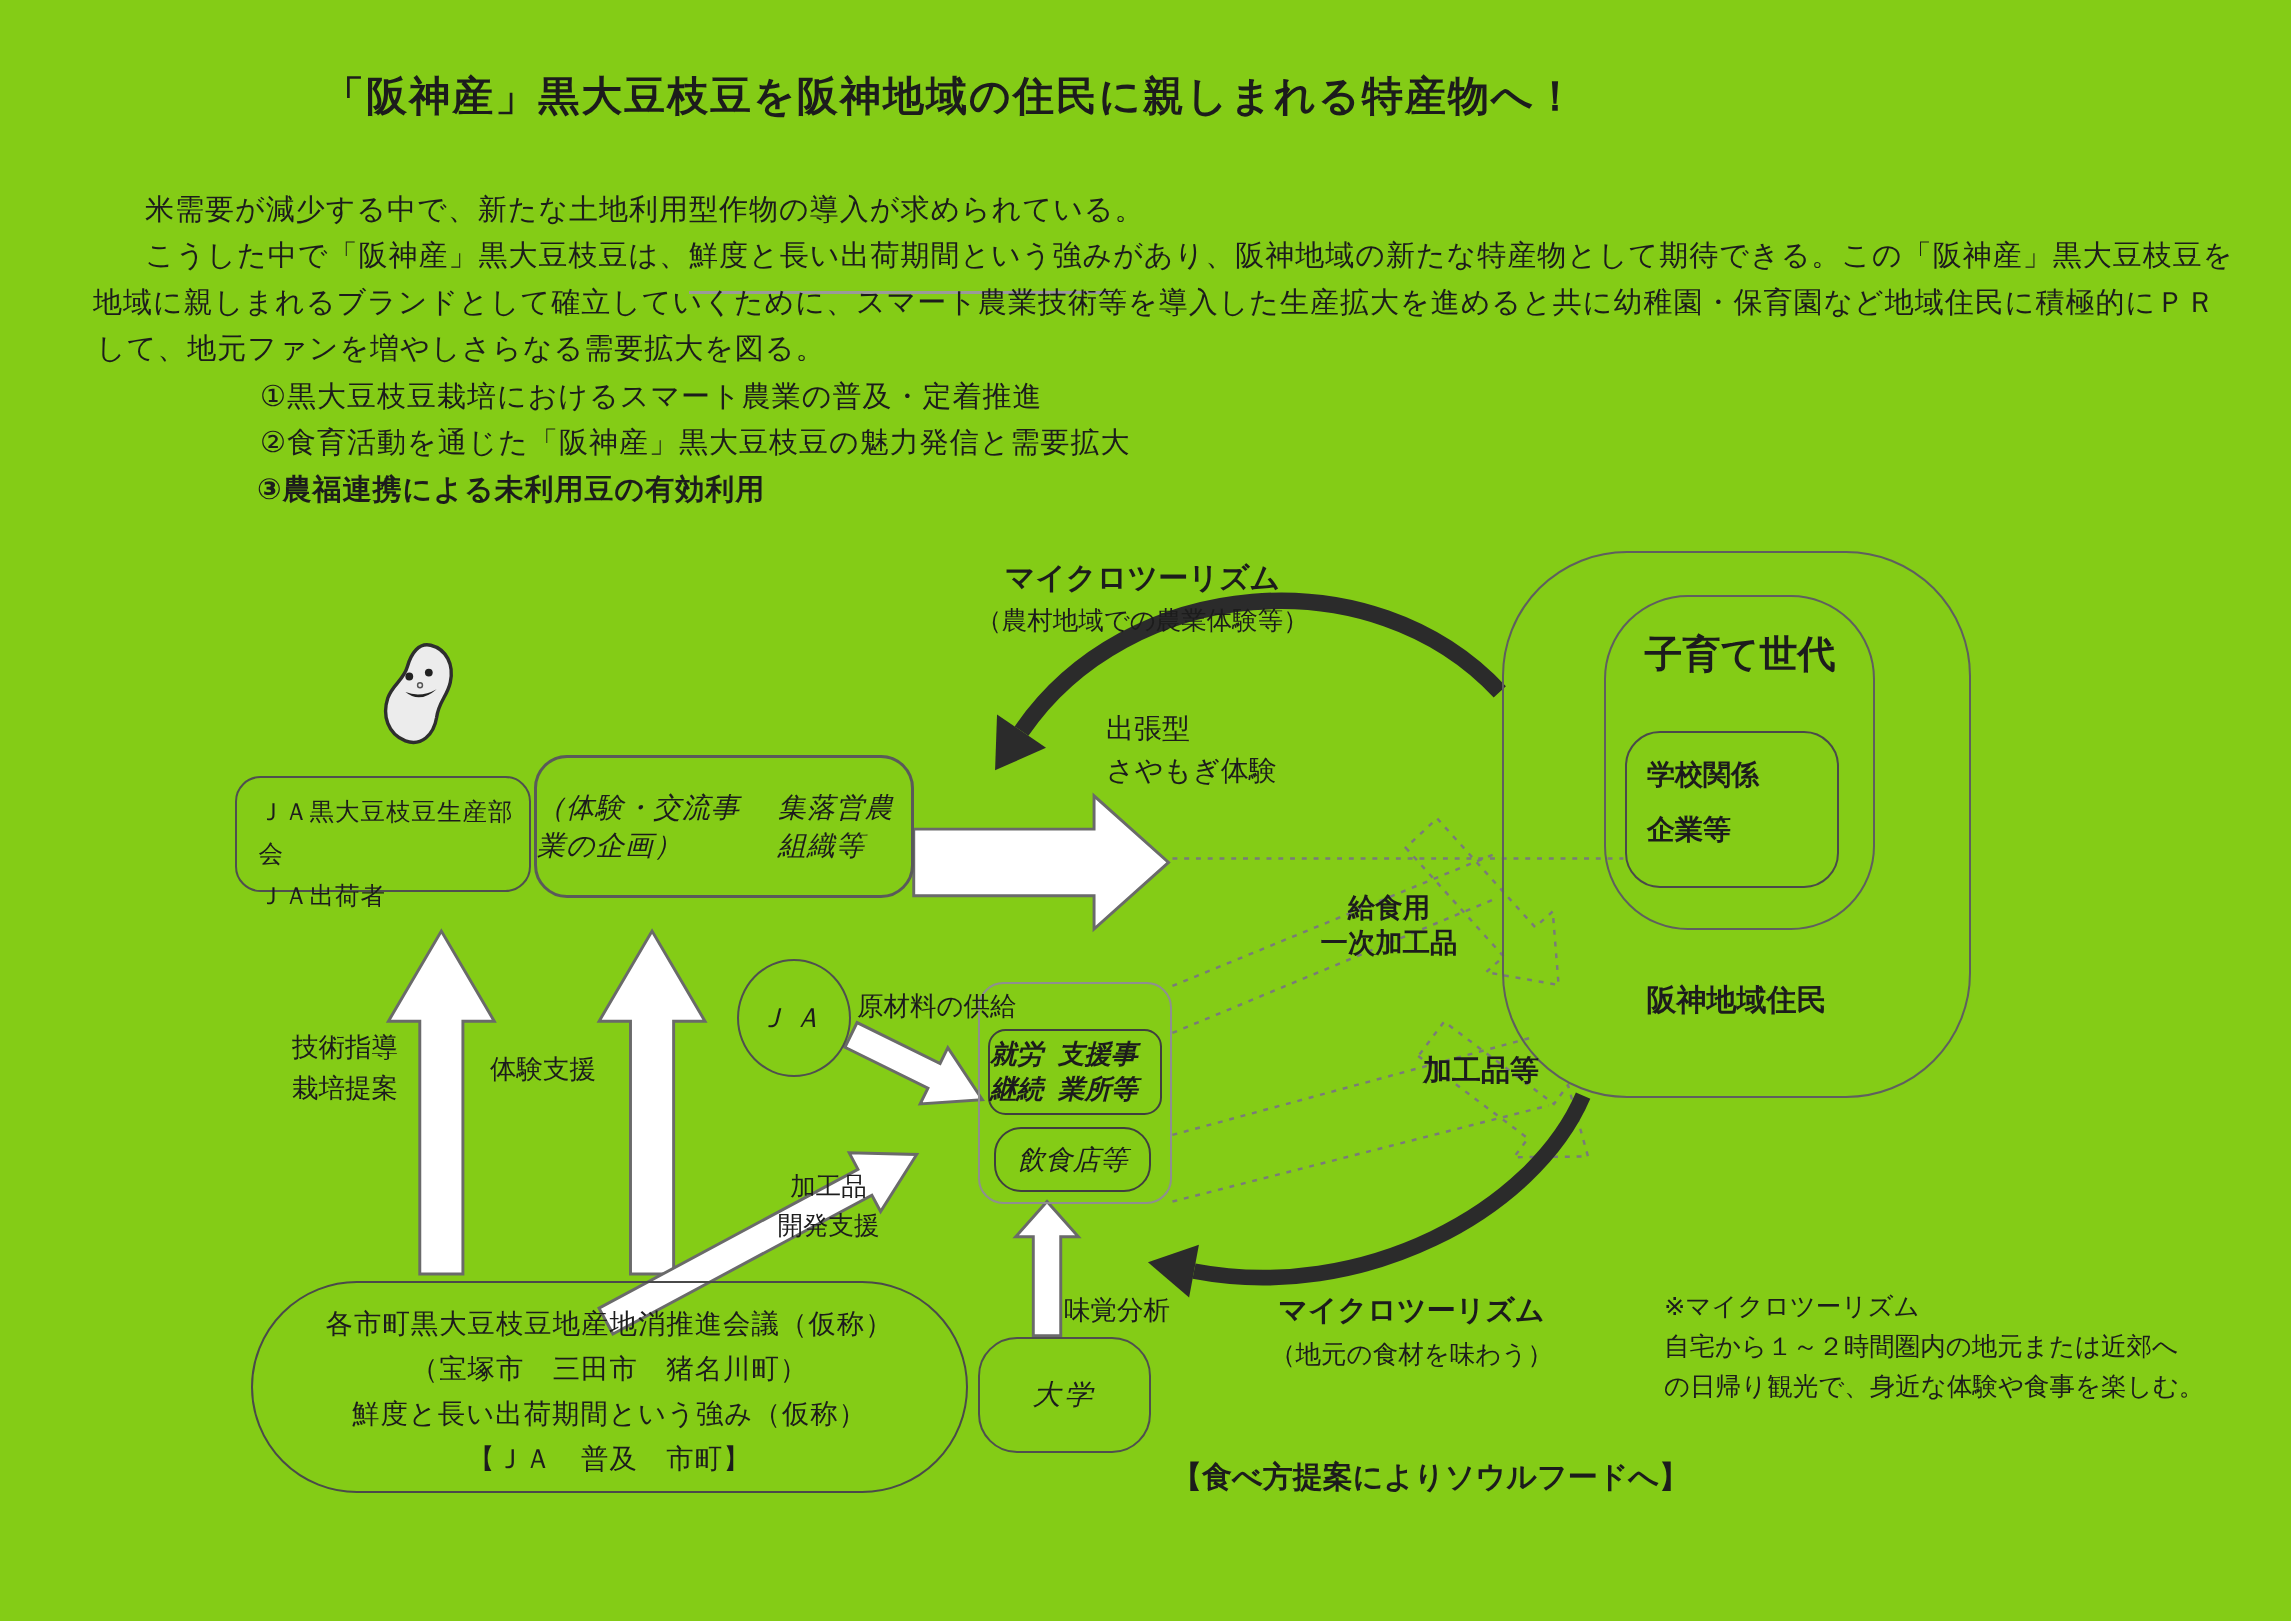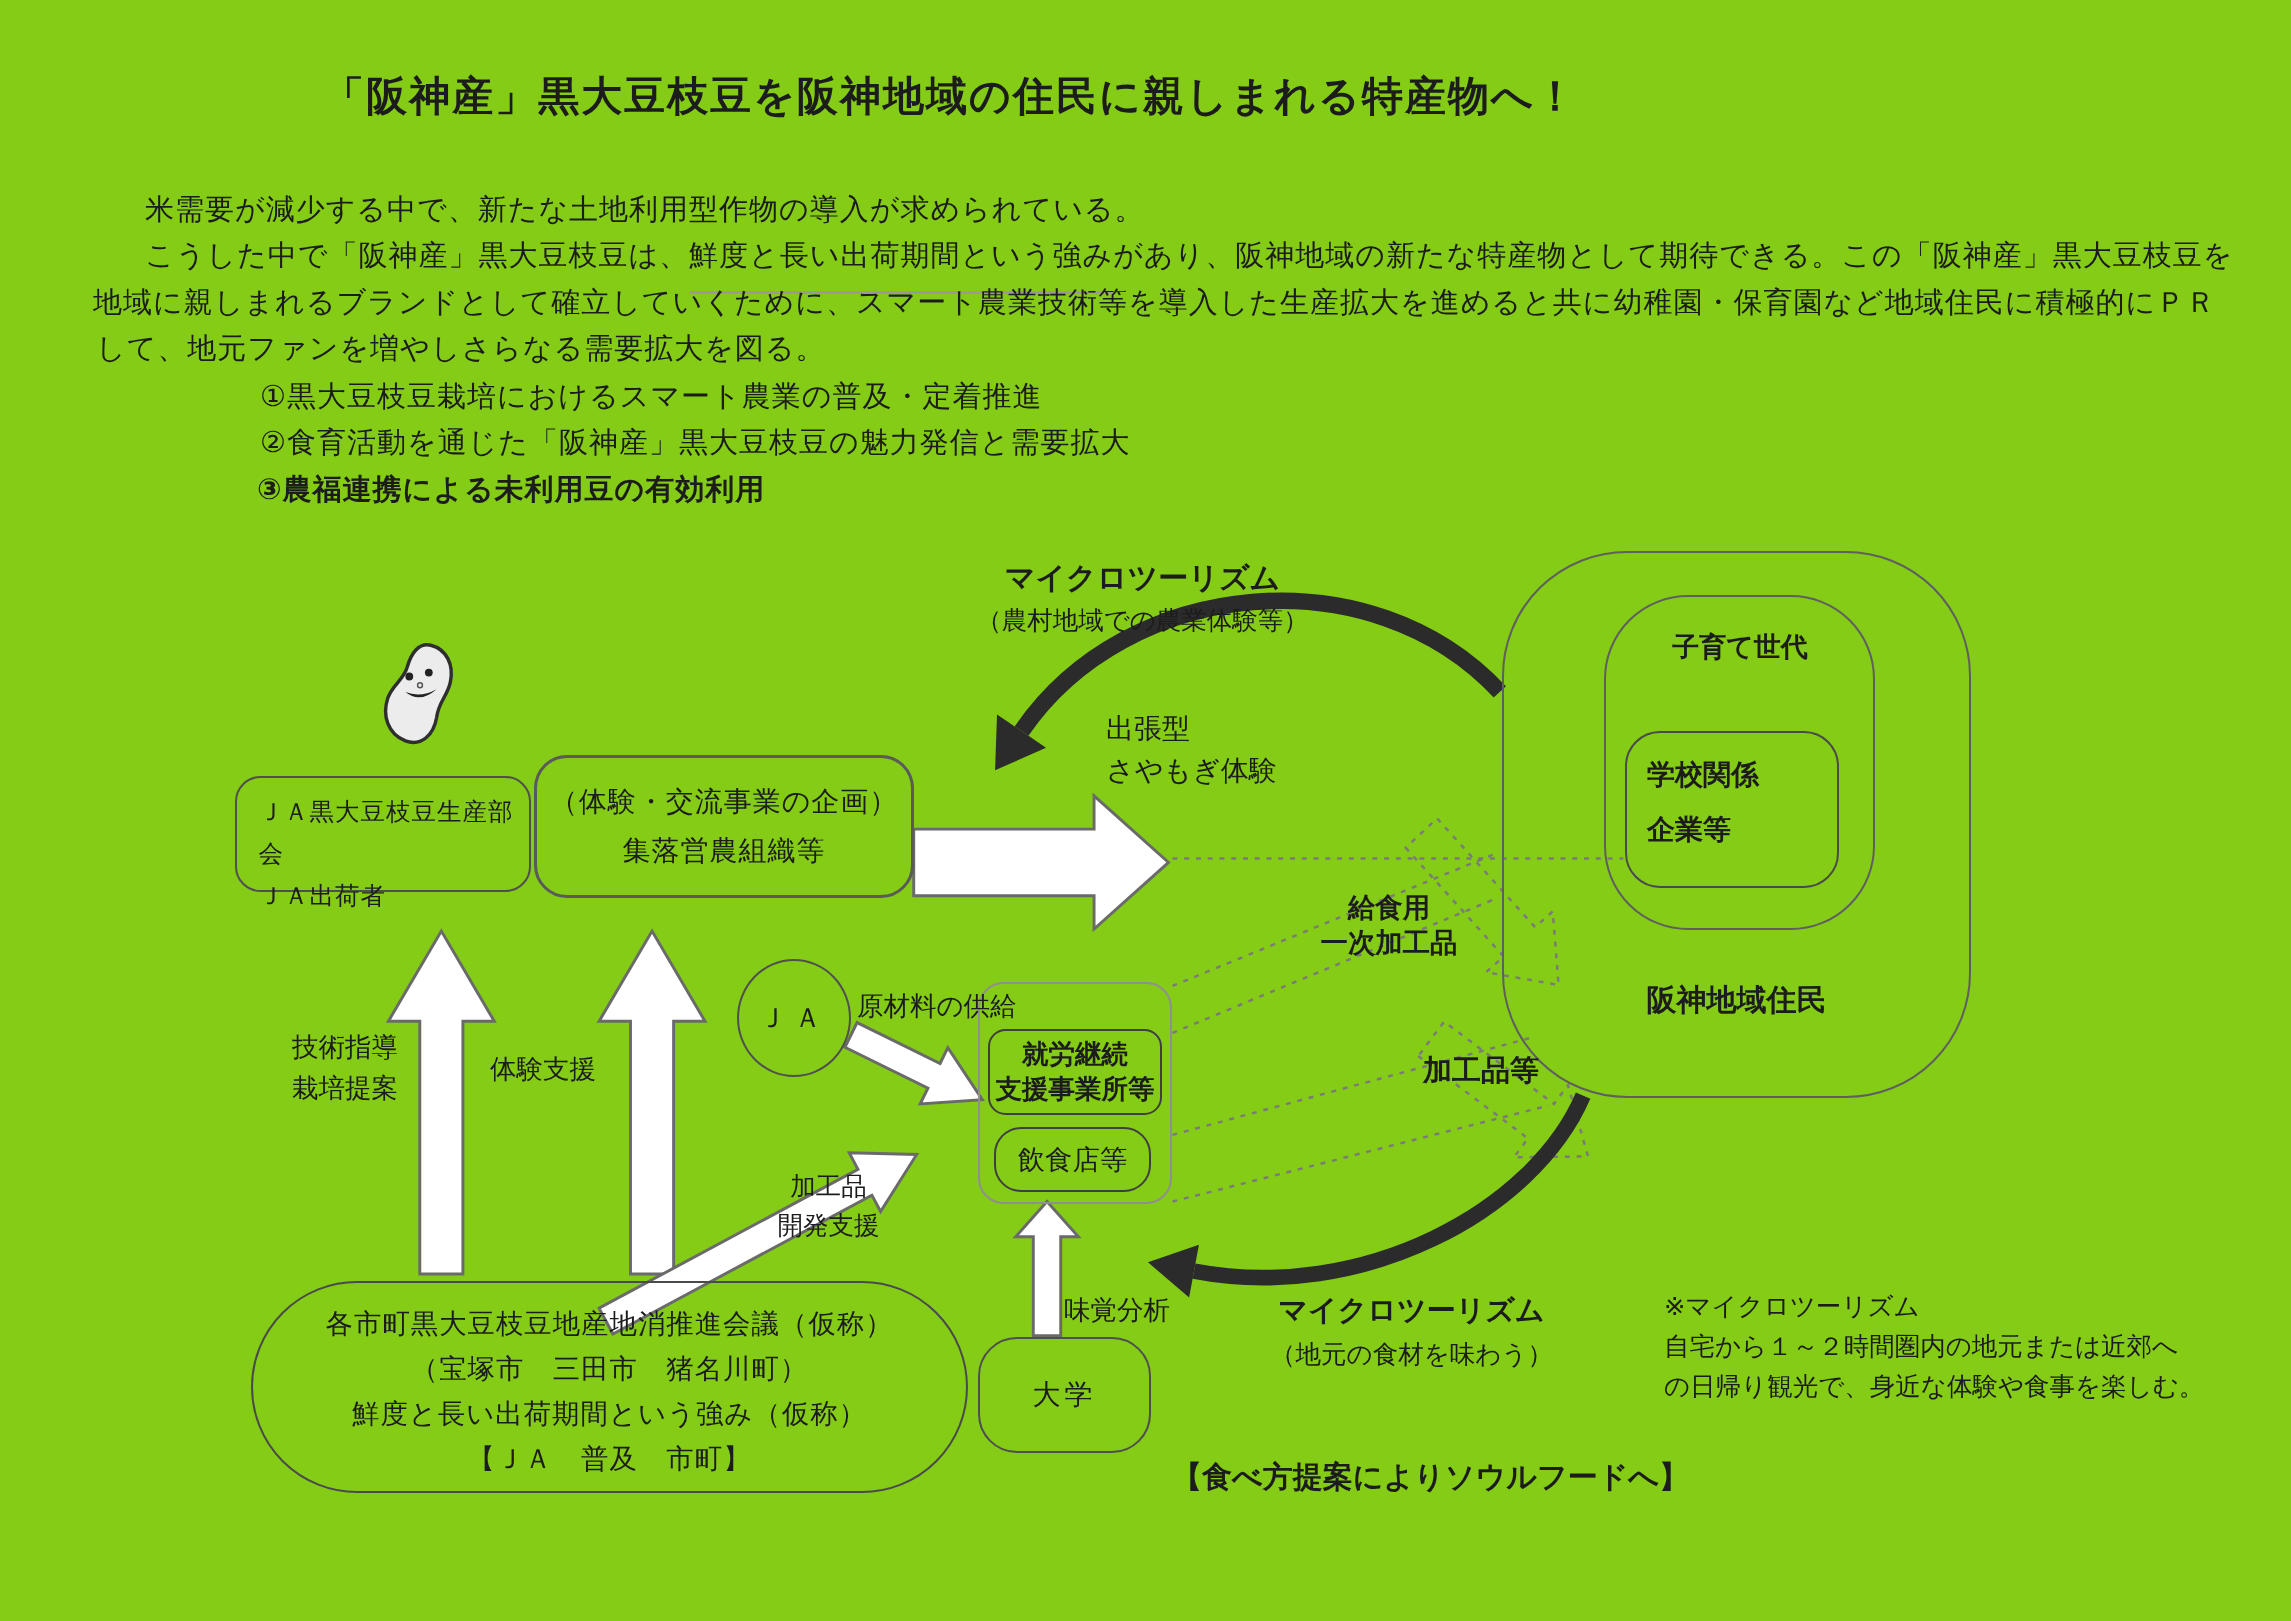--- a/index.html
+++ b/index.html
@@ -11,21 +11,21 @@
   .abs{position:absolute;}
   .doc-title{position:absolute;left:0;top:69px;width:1901px;margin:0;text-align:center;
     font-size:41px;font-weight:700;letter-spacing:2px;white-space:nowrap;}
   .body-line{position:absolute;font-size:29px;letter-spacing:1px;white-space:nowrap;line-height:43px;}
   .bold{font-weight:700;}
   .u{border-bottom:3.9px solid #9a9a9a;padding-bottom:20px;}
   .arrows{position:absolute;left:0;top:0;width:2292px;height:1621px;pointer-events:none;}
   .box{position:absolute;box-sizing:border-box;background:transparent;}
   .dlabel{position:absolute;white-space:nowrap;}
   .center{text-align:center;margin-top:24px;}
-  .flexc{display:flex;flex-direction:column;justify-content:center;align-items:center;}
+  .flexc{display:flex;flex-direction:row;justify-content:center;align-items:center;font-style:italic;}
   
   .producer-box{left:235px;top:776px;width:296px;height:116px;border:2.9px solid #4f4f4f;border-radius:25.5px;
     padding:12.7px 0 0 21.6px;font-size:24.5px;line-height:42px;letter-spacing:1px;}
   .planning-box{left:534px;top:755px;width:380px;height:143px;border:3.9px solid #5a5a5a;border-radius:33px;
     font-size:28px;gap:11.8px;letter-spacing:1px;}
   .outer-ring{left:1502px;top:551px;width:469px;height:547px;border:2.9px solid #5f5f5f;border-radius:125px;}
   .middle-ring{left:1604px;top:595px;width:271px;height:335px;border:2.9px solid #5f5f5f;border-radius:84px;}
   .inner-box{left:1625px;top:731px;width:214px;height:157px;border:2.9px solid #4a4a4a;border-radius:35px;}
   .ja-circle{left:737px;top:959px;width:114px;height:118px;border:2.9px solid #4f4f4f;border-radius:50%;
     font-size:27.4px;letter-spacing:7.8px;}
@@ -102,21 +102,21 @@
 
   <div class="box planning-box flexc">
     <div>（体験・交流事業の企画）</div>
     <div>集落営農組織等</div>
   </div>
 
   <div class="box outer-ring"></div>
   <div class="box middle-ring"></div>
   <div class="box inner-box"></div>
 
-  <div class="dlabel bold" style="left:1604px;top:629px;width:272px;text-align:center;font-size:27px">子育て世代</div>
+  <div class="dlabel bold" style="left:1604px;top:629px;width:272px;text-align:center;font-size:38px">子育て世代</div>
   <div class="dlabel bold" style="left:1647px;top:747px;font-size:28px;line-height:55px">
     <div>学校関係</div>
     <div>企業等</div>
   </div>
   <div class="dlabel bold" style="left:1502px;top:980px;width:469px;text-align:center;font-size:30px">阪神地域住民</div>
 
   <div class="box ja-circle flexc">ＪＡ</div>
 
   <div class="box welfare-wrap"></div>
   <div class="box welfare-box flexc">

